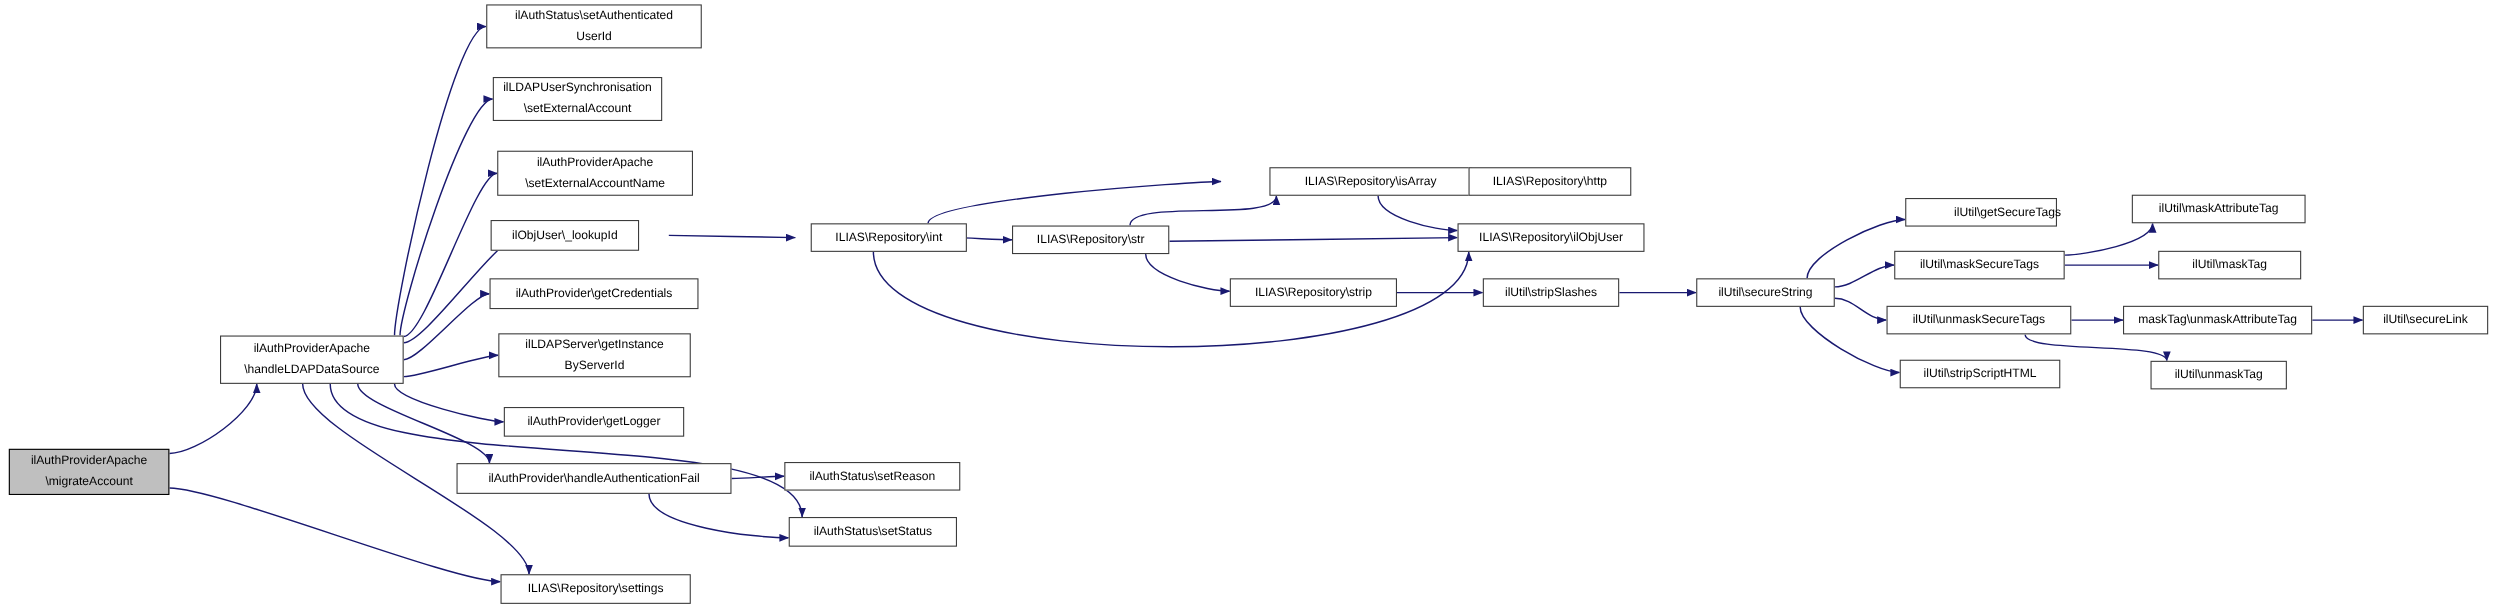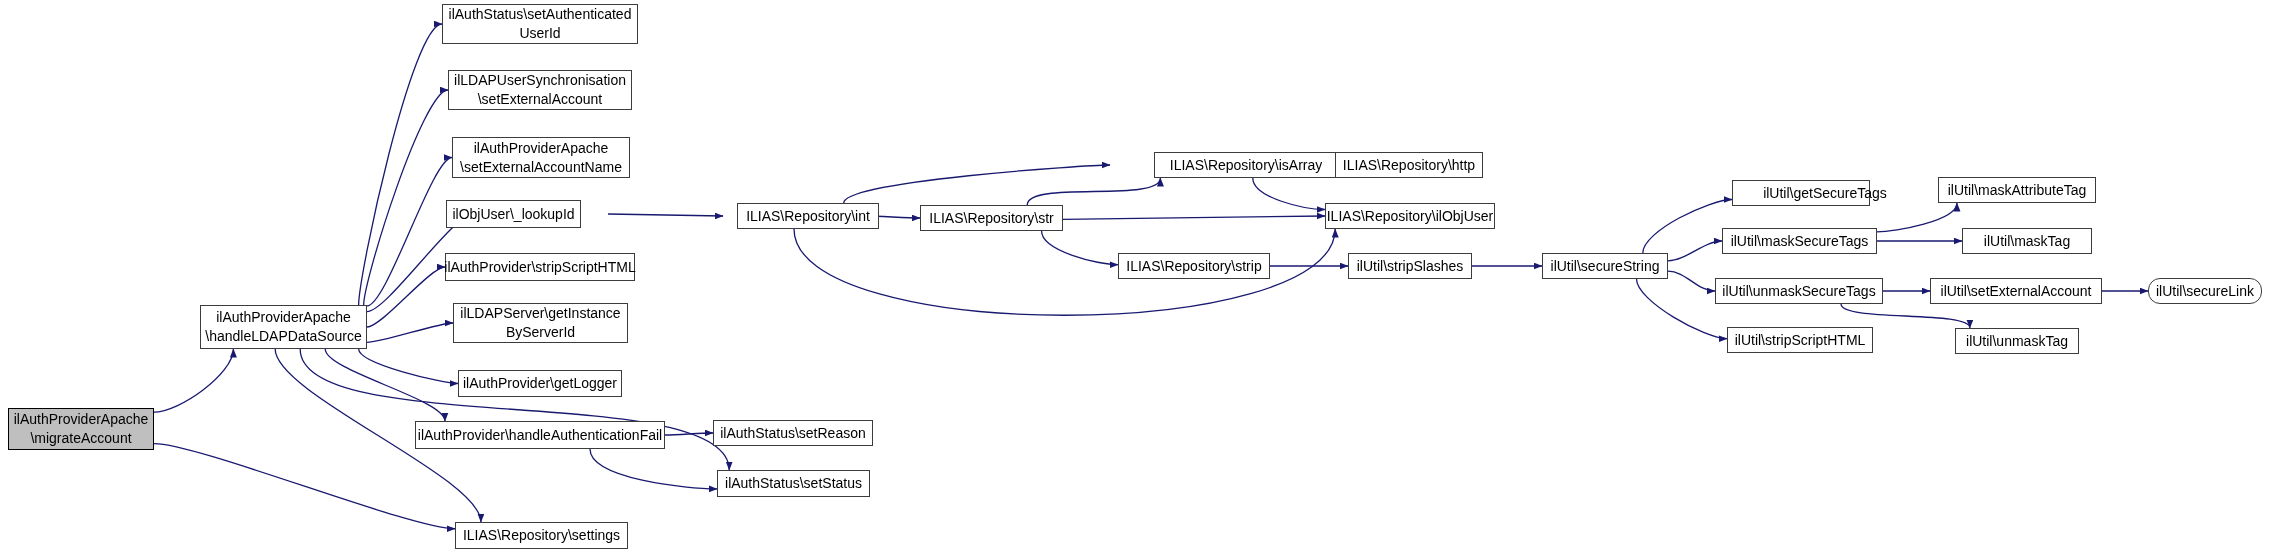--- a/index.html
+++ b/index.html
@@ -13,21 +13,21 @@
   #edge-layer{position:absolute;left:0;top:0;width:2269px;height:554px;}
   .node{
     position:absolute;
     box-sizing:border-box;
     background:#ffffff;
     border:1.4px solid #3c3c3c;
     display:flex;
     flex-direction:column;
     align-items:center;
     justify-content:center;
-    font-size:14px;
+    font-size:11px;
     line-height:19px;
     color:#000000;
     white-space:nowrap;
     text-align:center;
     cursor:pointer;
   }
   .node.hl{
     background:#bfbfbf;
     border:1.6px solid #000000;
   }
@@ -86,33 +86,33 @@
         <span>\migrateAccount</span>
       </div>
       <div class="node" style="left: 200px; top: 305px; width: 167px; height: 44px;">
         <span>ilAuthProviderApache</span>
         <span>\handleLDAPDataSource</span>
       </div>
       <div class="node" style="left: 442px; top: 4px; width: 196px; height: 40px;">
         <span>ilAuthStatus\setAuthenticated</span>
         <span>UserId</span>
       </div>
-      <div class="node" style="left: 448px; top: 70px; width: 184px; height: 40px; text-align: center;">
+      <div class="node" style="left: 448px; top: 70px; width: 154px; height: 40px; text-align: center;">
         <span>ilLDAPUserSynchronisation</span>
         <span>\setExternalAccount</span>
       </div>
       <div class="node" style="left: 452px; top: 137px; width: 178px; height: 41px;">
         <span>ilAuthProviderApache</span>
         <span>\setExternalAccountName</span>
       </div>
       <div class="node" style="left: 446px; top: 200px; width: 135px; height: 28px;">
         <span>ilObjUser\_lookupId</span>
       </div>
       <div class="node" style="left: 445px; top: 253px; width: 190px; height: 28px;">
-        <span>ilAuthProvider\stripScriptHTML</span>
+        <span>ilAuthProvider\getCredentials</span>
       </div>
       <div class="node" style="left: 453px; top: 303px; width: 175px; height: 40px;">
         <span>ilLDAPServer\getInstance</span>
         <span>ByServerId</span>
       </div>
       <div class="node" style="left: 458px; top: 370px; width: 164px; height: 27px;">
         <span>ilAuthProvider\getLogger</span>
       </div>
       <div class="node" style="left: 415px; top: 421px; width: 250px; height: 28px;">
         <span>ilAuthProvider\handleAuthenticationFail</span>
@@ -162,22 +162,22 @@
       <div class="node" style="left: 1727px; top: 327px; width: 146px; height: 26px;">
         <span>ilUtil\stripScriptHTML</span>
       </div>
       <div class="node" style="left: 1938px; top: 177px; width: 158px; height: 26px;">
         <span>ilUtil\maskAttributeTag</span>
       </div>
       <div class="node" style="left: 1962px; top: 228px; width: 130px; height: 26px;">
         <span>ilUtil\maskTag</span>
       </div>
       <div class="node" style="left: 1930px; top: 278px; width: 172px; height: 26px;">
-        <span>ilUtil\setExternalAccount</span>
+        <span>maskTag\unmaskAttributeTag</span>
       </div>
-      <div class="node" style="left: 2148px; top: 278px; width: 114px; height: 26px; border-radius: 12px;">
+      <div class="node" style="left: 2148px; top: 278px; width: 114px; height: 26px;">
         <span>ilUtil\secureLink</span>
       </div>
       <div class="node" style="left: 1955px; top: 328px; width: 124px; height: 26px;">
         <span>ilUtil\unmaskTag</span>
       </div>
     </div>
 </div>
 
 </body></html>

